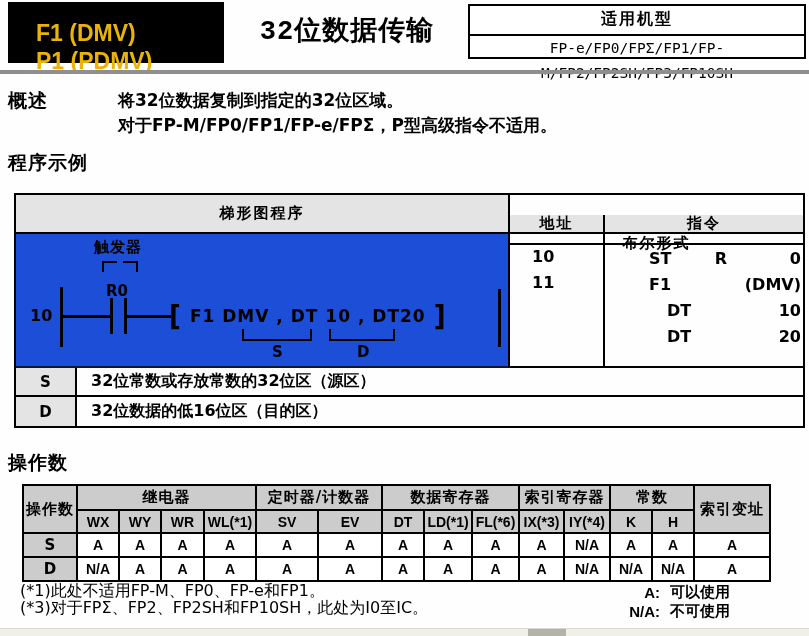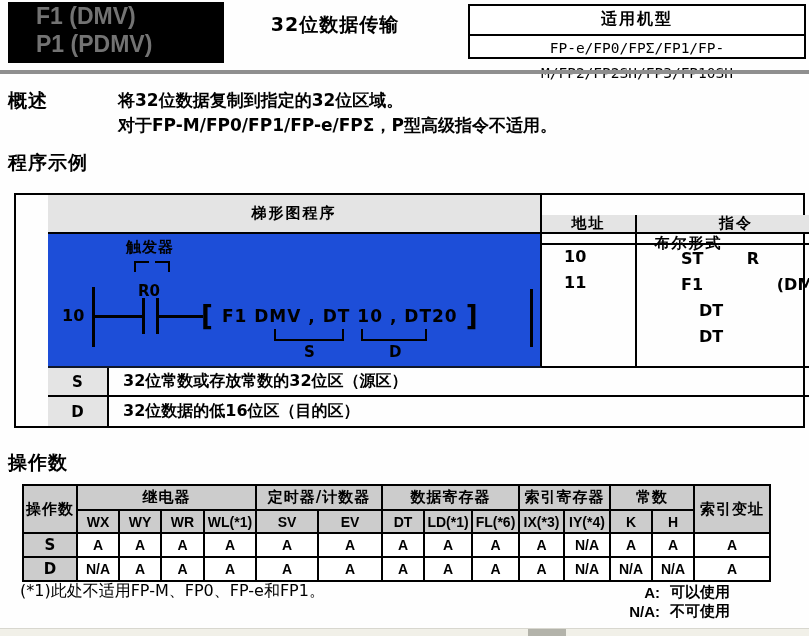--- a/index.html
+++ b/index.html
@@ -2,42 +2,42 @@
 <html><head>
 <meta charset="utf-8">
 <style>
   * { margin:0; padding:0; box-sizing:border-box; }
   html,body { width:809px; height:636px; overflow:hidden; }
   body { font-family:"DejaVu Sans", sans-serif; background:#fff; color:#000; }
   .page { position:relative; width:809px; height:636px; background:#fefefe; }
 
   
   .code-box { position:absolute; left:8px; top:2px; width:216px; height:61px;
-    background:#000; color:#737373; font-weight:bold; font-size:23px; line-height:28px;
-    padding:0 0 0 28px; font-family:"Liberation Sans", sans-serif; }
-  .page-title { position:absolute; left:220px; top:12px; width:230px; text-align:center;
-    font-size:19px; font-weight:bold; letter-spacing:1px; }
+    background:#000; color:#eab308; font-weight:bold; font-size:23px; line-height:28px;
+    padding:17px 0 0 28px; font-family:"Liberation Sans", sans-serif; }
+  .page-title { position:absolute; left:232px; top:12px; width:230px; text-align:center;
+    font-size:27px; font-weight:bold; letter-spacing:1px;font-family:Liberation Mono, monospace; }
   .models-table { position:absolute; left:468px; top:4px; width:338px; height:55px;
     border:2px solid #000; background:#fff; }
   .models-table .mt-head { height:30px; border-bottom:2px solid #000; text-align:center;
     font-weight:bold; font-size:16px; line-height:25px; letter-spacing:2px; }
   .models-table .mt-body { height:25px; text-align:center; font-size:14.5px; line-height:25px;
     font-family:"DejaVu Sans Mono", monospace; }
   .header-rule { position:absolute; left:0; top:70px; width:809px; height:4px; background:#8f8f8f; }
 
   
   .sec-heading { position:absolute; font-size:19px; font-weight:bold; letter-spacing:1px; }
   .overview-text { position:absolute; left:118px; top:88px; font-size:17px; font-weight:bold;
     line-height:25px; }
 
   
   .table1 { position:absolute; left:14px; top:193px; width:791px; height:235px;
     border:2px solid #000; display:grid;
     grid-template-columns:61px 433px 95px 198px;
-    grid-template-rows:20px 19px 134px 29px 29px;padding-left:32px; }
+    grid-template-rows:20px 19px 134px 29px 29px; }
   .t1-cell { border-color:#000; font-weight:bold; }
   .hdr { background:#e4e4e4; display:flex; align-items:center; justify-content:center;
     font-size:15px; letter-spacing:2px; }
   .c-ladder-hdr { grid-column:1/3; grid-row:1/3; border-right:2px solid #000; border-bottom:2px solid #000; }
   .c-bool-hdr { grid-column:3/5; grid-row:1/2; border-bottom:2px solid #000;margin-top:48px; }
   .c-addr-hdr { grid-column:3/4; grid-row:2/3; border-right:2px solid #000; border-bottom:2px solid #000; }
   .c-instr-hdr { grid-column:4/5; grid-row:2/3; border-bottom:2px solid #000; }
   .c-ladder { grid-column:1/3; grid-row:3/4; border-right:2px solid #000; border-bottom:2px solid #0f172a;
     position:relative; background:#1d4ed8; }
   .c-addr { grid-column:3/4; grid-row:3/4; border-right:2px solid #000; border-bottom:2px solid #000;
@@ -267,20 +267,21 @@
       <td class="op-val">N/A</td>
       <td class="op-val">N/A</td>
       <td class="op-val">N/A</td>
       <td class="op-val">A</td>
     </tr>
   </tbody>
     </table>
 
   <div class="footnotes">
     <div>(*1)此处不适用FP-M、FP0、FP-e和FP1。</div>
+    <div>(*3)对于FPΣ、FP2、FP2SH和FP10SH，此处为I0至IC。</div>
   </div>
 
   <div class="legend">
     <div class="legend-row">
       <span class="legend-key">A:</span>
       <span>可以使用</span>
     </div>
     <div class="legend-row">
       <span class="legend-key">N/A:</span>
       <span>不可使用</span>

